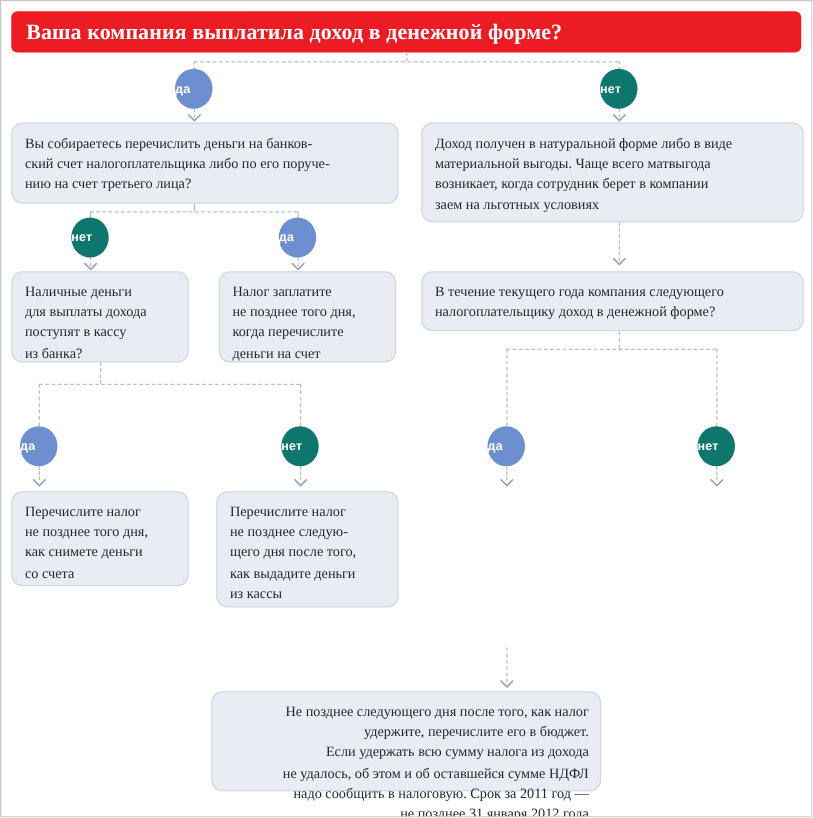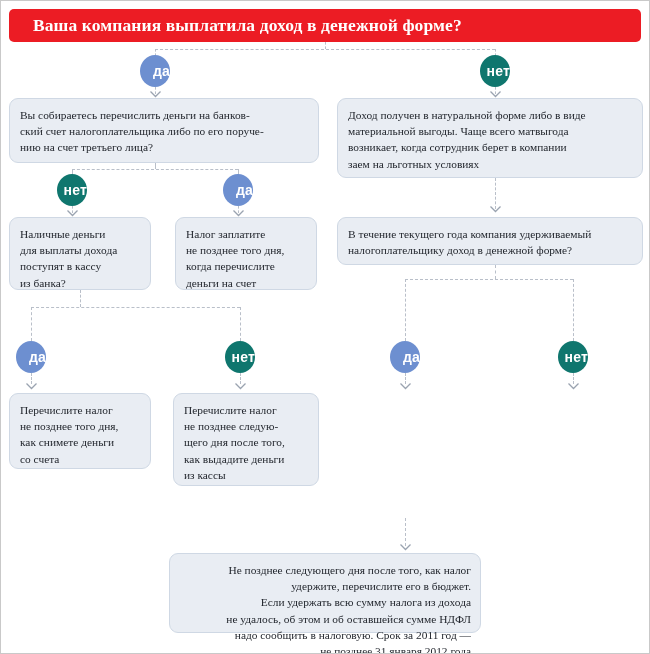--- a/index.html
+++ b/index.html
@@ -23,21 +23,21 @@
     position: absolute;
     left: 8px;
     top: 8px;
     width: 632px;
     height: 33px;
     background: #ec1c24;
     border-radius: 5px;
     display: flex;
     align-items: center;
     box-sizing: border-box;
-    padding: 0 24px;
+    padding: 0 12px;
   }
   .banner-title {
     color: #ffffff;
     font-size: 17.5px;
     font-weight: bold;
     letter-spacing: 0.1px;
     line-height: 1;
     white-space: nowrap;
   }
 
@@ -59,23 +59,23 @@
   }
 
   
   .circle {
     position: absolute;
     width: 30px;
     height: 32px;
     border-radius: 50%;
     display: flex;
     align-items: center;
-    justify-content: flex-end;
+    justify-content: flex-start;
     color: #ffffff;
-    font-size: 14px;
+    font-size: 10px;
     font-weight: bold;
     font-family: "Liberation Sans", sans-serif;
     letter-spacing: 0.2px;
     z-index: 4;
   }
   .circle.yes { background: #6d8fd0; }
   .circle.no  { background: #0f766e; }
 
   
   .vline {
@@ -185,21 +185,21 @@
   </div>
 
   <div class="box" style="left:174px; top:216px; width:142px; height:73px;">
     <p>Налог заплатите
 не позднее того дня,
 когда перечислите
 деньги на счет</p>
   </div>
 
   <div class="box" style="left:336px; top:216px; width:306px; height:48px;">
-    <p>В течение текущего года компания удерживаемый
+    <p>В течение текущего года компания следующего
 налогоплательщику доход в денежной форме?</p>
   </div>
 
   <div class="vline" style="left:79px; top:289px; height:17px;"></div>
   <div class="hline" style="left:30px; top:306px; width:209px;"></div>
   <div class="vline" style="left:30px; top:306px; height:34px;"></div>
   <div class="vline" style="left:239px; top:306px; height:34px;"></div>
 
   <div class="vline" style="left:494px; top:264px; height:14px;"></div>
   <div class="hline" style="left:404px; top:278px; width:168px;"></div>

